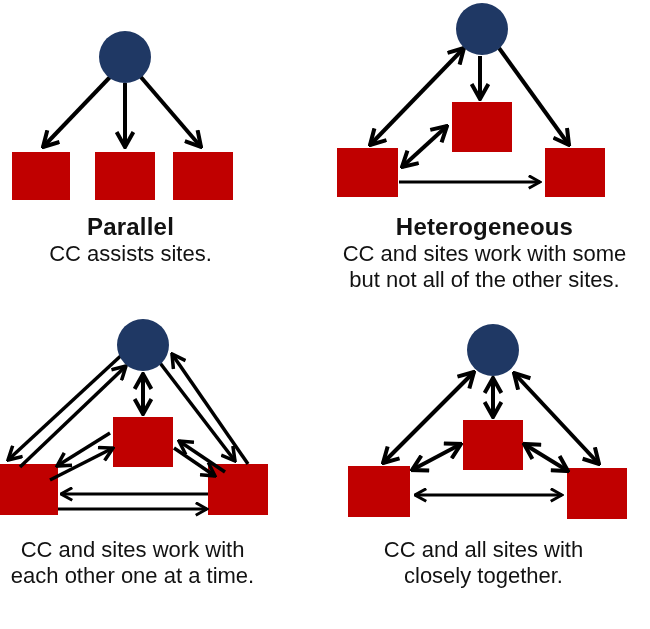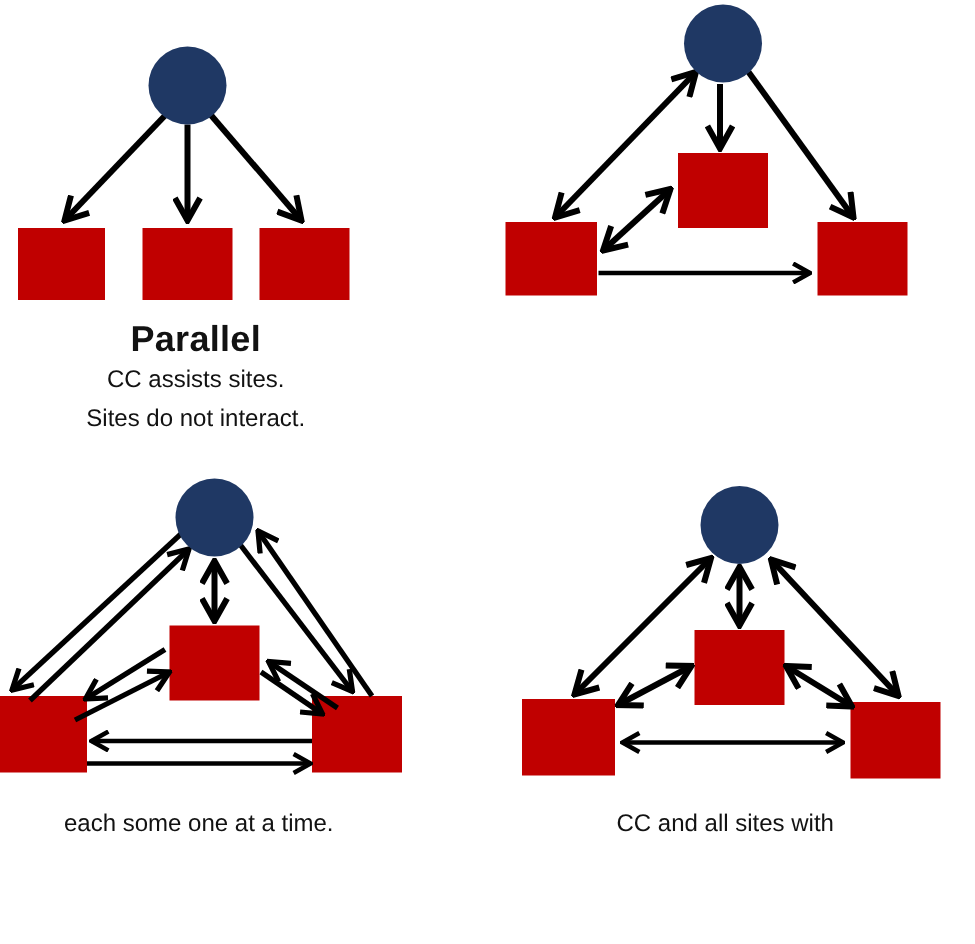--- a/index.html
+++ b/index.html
@@ -30,21 +30,21 @@
     transform: translateX(var(--shift, 0px));
   }
   .panel.row2 figcaption.caption { margin-top: 15px; }
   .caption .title {
     font-weight: bold;
     font-size: 24px;
     line-height: 28px;
     letter-spacing: 0.2px;
   }
   .caption .line {
-    font-size: 16px;
+    font-size: 22px;
     line-height: 26px;
   }
 </style>
 </head>
 <body>
 
 <div class="page">
 
   <figure class="panel row1">
     <svg viewBox="0 0 325 205" width="325" height="205" xmlns="http://www.w3.org/2000/svg">
@@ -57,41 +57,45 @@
         <rect x="95" y="152" width="60" height="48" fill="#c00000"></rect>
         <rect x="173" y="152" width="60" height="48" fill="#c00000"></rect>
         <line x1="111" y1="76" x2="43" y2="147" stroke="#000000" stroke-width="4" marker-end="url(#ah-parallel)"></line>
         <line x1="125" y1="83" x2="125" y2="147" stroke="#000000" stroke-width="4" marker-end="url(#ah-parallel)"></line>
         <line x1="140" y1="76" x2="201" y2="147" stroke="#000000" stroke-width="4" marker-end="url(#ah-parallel)"></line>
         <circle cx="125" cy="57" r="26" fill="#1f3864"></circle>
       </svg>
     <figcaption class="caption" style="--shift:-32px">
       <div class="title">Parallel</div>
       <div class="line">CC assists sites.</div>
-      <div class="line">Sites do not interact.</div>
     </figcaption>
   </figure>
 
   <figure class="panel row1">
     <svg viewBox="0 0 325 205" width="325" height="205" xmlns="http://www.w3.org/2000/svg">
         <defs>
           <marker id="ah-heterogeneous" viewBox="0 0 10 10" refX="9" refY="5" markerWidth="5" markerHeight="5" orient="auto-start-reverse" markerUnits="strokeWidth">
             <path d="M1.5,0.8 L9,5 L1.5,9.2" fill="none" stroke="#000000" stroke-width="2"></path>
           </marker>
         </defs>
         <rect x="12" y="148" width="61" height="49" fill="#c00000"></rect>
         <rect x="127" y="102" width="60" height="50" fill="#c00000"></rect>
         <rect x="220" y="148" width="60" height="49" fill="#c00000"></rect>
         <line x1="139" y1="48" x2="45" y2="145" stroke="#000000" stroke-width="4" marker-end="url(#ah-heterogeneous)" marker-start="url(#ah-heterogeneous)"></line>
         <line x1="155" y1="56" x2="155" y2="99" stroke="#000000" stroke-width="4" marker-end="url(#ah-heterogeneous)"></line>
         <line x1="174" y1="48" x2="244" y2="145" stroke="#000000" stroke-width="4" marker-end="url(#ah-heterogeneous)"></line>
         <line x1="77" y1="167" x2="122" y2="126" stroke="#000000" stroke-width="4" marker-end="url(#ah-heterogeneous)" marker-start="url(#ah-heterogeneous)"></line>
         <line x1="74" y1="182" x2="215" y2="182" stroke="#000000" stroke-width="3" marker-end="url(#ah-heterogeneous)"></line>
         <circle cx="157" cy="29" r="26" fill="#1f3864"></circle>
       </svg>
+    <figcaption class="caption" style="--shift:-3px">
+      <div class="title">Heterogeneous</div>
+      <div class="line">CC and sites work with some</div>
+      <div class="line">but not all of the other sites.</div>
+    </figcaption>
   </figure>
 
   <figure class="panel row2">
     <svg viewBox="0 0 325 205" width="325" height="205" xmlns="http://www.w3.org/2000/svg">
         <defs>
           <marker id="ah-reciprocal" viewBox="0 0 10 10" refX="9" refY="5" markerWidth="5" markerHeight="5" orient="auto-start-reverse" markerUnits="strokeWidth">
             <path d="M1.5,0.8 L9,5 L1.5,9.2" fill="none" stroke="#000000" stroke-width="2"></path>
           </marker>
         </defs>
         <rect x="0" y="147" width="58" height="51" fill="#c00000"></rect>
@@ -104,21 +108,22 @@
         <line x1="248" y1="147" x2="172" y2="37" stroke="#000000" stroke-width="3.5" marker-end="url(#ah-reciprocal)"></line>
         <line x1="110" y1="116" x2="57" y2="149" stroke="#000000" stroke-width="3.5" marker-end="url(#ah-reciprocal)"></line>
         <line x1="50" y1="163" x2="113" y2="131" stroke="#000000" stroke-width="3.5" marker-end="url(#ah-reciprocal)"></line>
         <line x1="225" y1="155" x2="179" y2="124" stroke="#000000" stroke-width="3.5" marker-end="url(#ah-reciprocal)"></line>
         <line x1="174" y1="131" x2="215" y2="159" stroke="#000000" stroke-width="3.5" marker-end="url(#ah-reciprocal)"></line>
         <line x1="208" y1="177" x2="61" y2="177" stroke="#000000" stroke-width="3" marker-end="url(#ah-reciprocal)"></line>
         <line x1="58" y1="192" x2="207" y2="192" stroke="#000000" stroke-width="3" marker-end="url(#ah-reciprocal)"></line>
         <circle cx="143" cy="28" r="26" fill="#1f3864"></circle>
       </svg>
     <figcaption class="caption" style="--shift:-30px">
-      <div class="line">each some one at a time.</div>
+      <div class="line">CC and sites work with</div>
+      <div class="line">each other one at a time.</div>
     </figcaption>
   </figure>
 
   <figure class="panel row2">
     <svg viewBox="0 0 325 205" width="325" height="205" xmlns="http://www.w3.org/2000/svg">
         <defs>
           <marker id="ah-intensive" viewBox="0 0 10 10" refX="9" refY="5" markerWidth="5" markerHeight="5" orient="auto-start-reverse" markerUnits="strokeWidth">
             <path d="M1.5,0.8 L9,5 L1.5,9.2" fill="none" stroke="#000000" stroke-width="2"></path>
           </marker>
         </defs>
@@ -128,16 +133,17 @@
         <line x1="149" y1="55" x2="58" y2="146" stroke="#000000" stroke-width="4" marker-end="url(#ah-intensive)" marker-start="url(#ah-intensive)"></line>
         <line x1="168" y1="61" x2="168" y2="100" stroke="#000000" stroke-width="4" marker-end="url(#ah-intensive)" marker-start="url(#ah-intensive)"></line>
         <line x1="189" y1="56" x2="274" y2="147" stroke="#000000" stroke-width="4" marker-end="url(#ah-intensive)" marker-start="url(#ah-intensive)"></line>
         <line x1="87" y1="153" x2="136" y2="127" stroke="#000000" stroke-width="4" marker-end="url(#ah-intensive)" marker-start="url(#ah-intensive)"></line>
         <line x1="199" y1="127" x2="243" y2="154" stroke="#000000" stroke-width="4" marker-end="url(#ah-intensive)" marker-start="url(#ah-intensive)"></line>
         <line x1="90" y1="178" x2="237" y2="178" stroke="#000000" stroke-width="3" marker-end="url(#ah-intensive)" marker-start="url(#ah-intensive)"></line>
         <circle cx="168" cy="33" r="26" fill="#1f3864"></circle>
       </svg>
     <figcaption class="caption" style="--shift:-4px">
       <div class="line">CC and all sites with</div>
+      <div class="line">closely together.</div>
     </figcaption>
   </figure>
 
 </div>
 
 </body></html>

